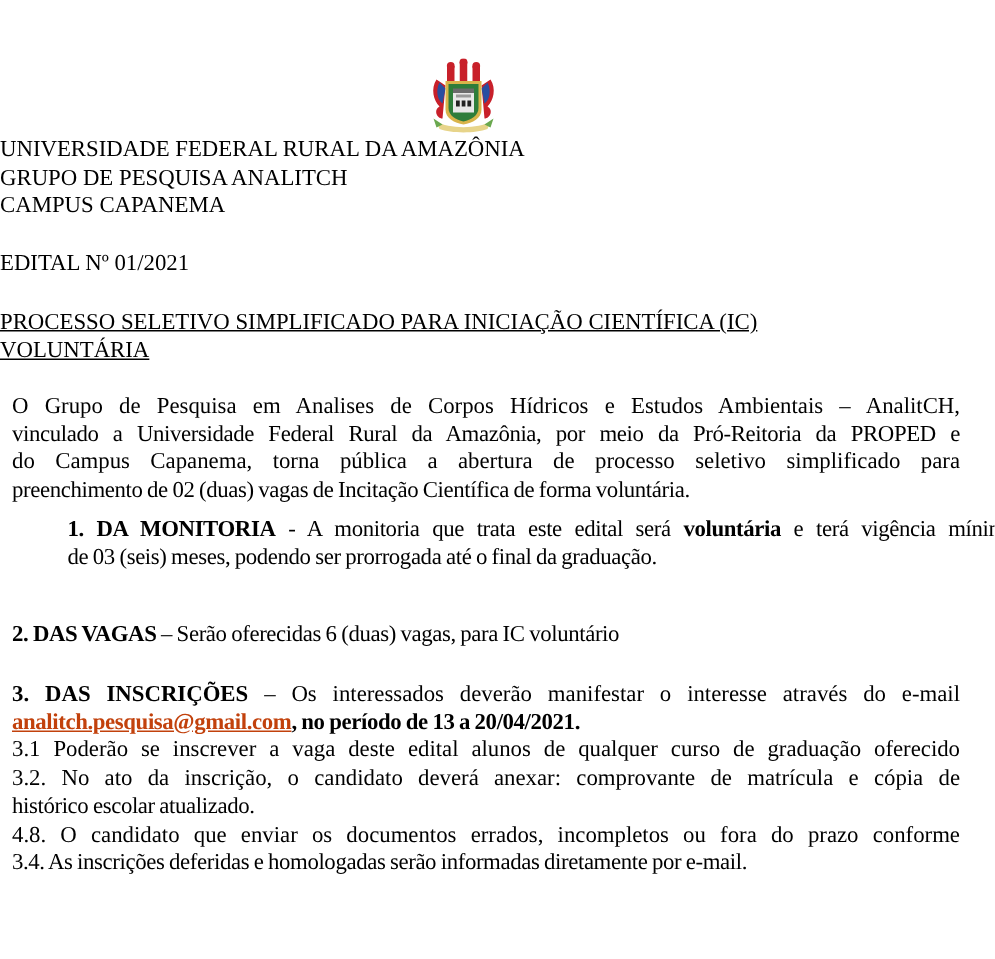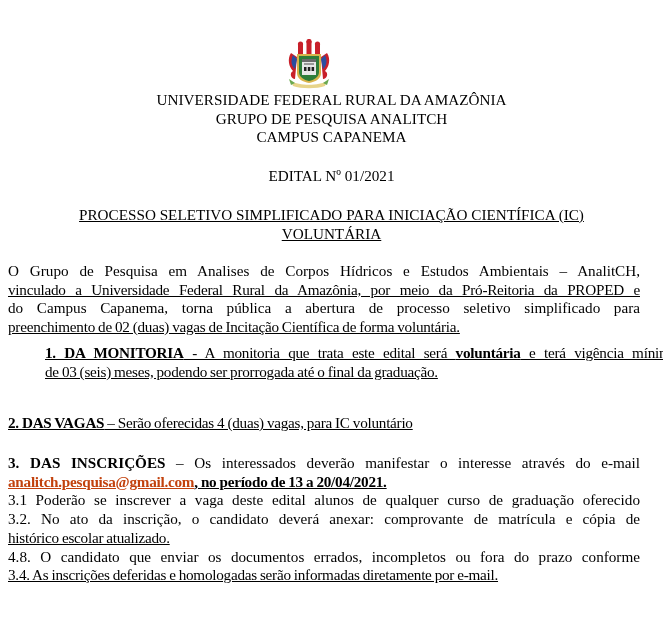--- a/index.html
+++ b/index.html
@@ -2,30 +2,30 @@
 <html><head>
 <meta charset="utf-8">
 <style>
   html, body { margin: 0; padding: 0; background: #ffffff; }
   body {
     width: 663px; height: 639px; overflow: hidden; position: relative;
     font-family: "Liberation Serif", "DejaVu Serif", serif;
     color: #000000; font-size: 15.2px;
   }
   .logo { position: absolute; left: 285px; top: 39px; width: 48px; height: 50px; }
-  .center { position: absolute; left: 0; width: 663px; text-align: center; line-height: 18.5px; }
+  .center { position: absolute; left: 0; width: 663px; text-align: left; line-height: 18.5px; }
   .para {
     position: absolute; left: 8px; width: 632px;
     text-align: justify; line-height: 18.7px;
   }
   .para p { margin: 0; }
   .last-justify { text-align-last: justify; }
   b { font-weight: bold; }
   a.email { color: #c2410c; text-decoration: underline; font-weight: bold; }
-  .cond { letter-spacing: -0.25px; word-spacing: -0.5px; text-decoration: underline; }
+  .cond { letter-spacing: -0.25px; word-spacing: -0.5px; }
 </style>
 </head>
 <body>
 
 <div class="logo">
   <svg width="48" height="50" viewBox="0 0 48 50">
 
     <path d="M6 14 C2 20 4 28 8 32 C4 34 6 40 10 40 L12 18 Z" fill="#c8202a"></path>
     <path d="M42 14 C46 20 44 28 40 32 C44 34 42 40 38 40 L36 18 Z" fill="#c8202a"></path>
     <path d="M8 16 C5 22 7 28 10 30 L12 20 Z" fill="#2a4ea0"></path>
@@ -76,21 +76,21 @@
 
 <div class="para" style="top:344px;margin-left:37px;">
   <p class="last-justify cond">
     <b>1. DA MONITORIA</b><span> - A monitoria que trata este edital será </span><b>voluntária</b><span> e terá vigência mínima</span>
   </p>
   <p class="cond">de 03 (seis) meses, podendo ser prorrogada até o final da graduação.</p>
 </div>
 
 <div class="para" style="top:414px;">
   <p class="cond">
-    <b>2. DAS VAGAS</b><span> – Serão oferecidas 4 (duas) vagas, para IC voluntário</span>
+    <b>2. DAS VAGAS</b><span> – Serão oferecidas 6 (duas) vagas, para IC voluntário</span>
   </p>
 </div>
 
 <div class="para" style="top:454px;">
   <p class="last-justify">
     <b>3. DAS INSCRIÇÕES</b><span> – Os interessados deverão manifestar o interesse através do e-mail</span>
   </p>
   <p class="cond">
     <a class="email" href="#">analitch.pesquisa@gmail.com</a><b>, no período de 13 a 20/04/2021.</b>
   </p>

